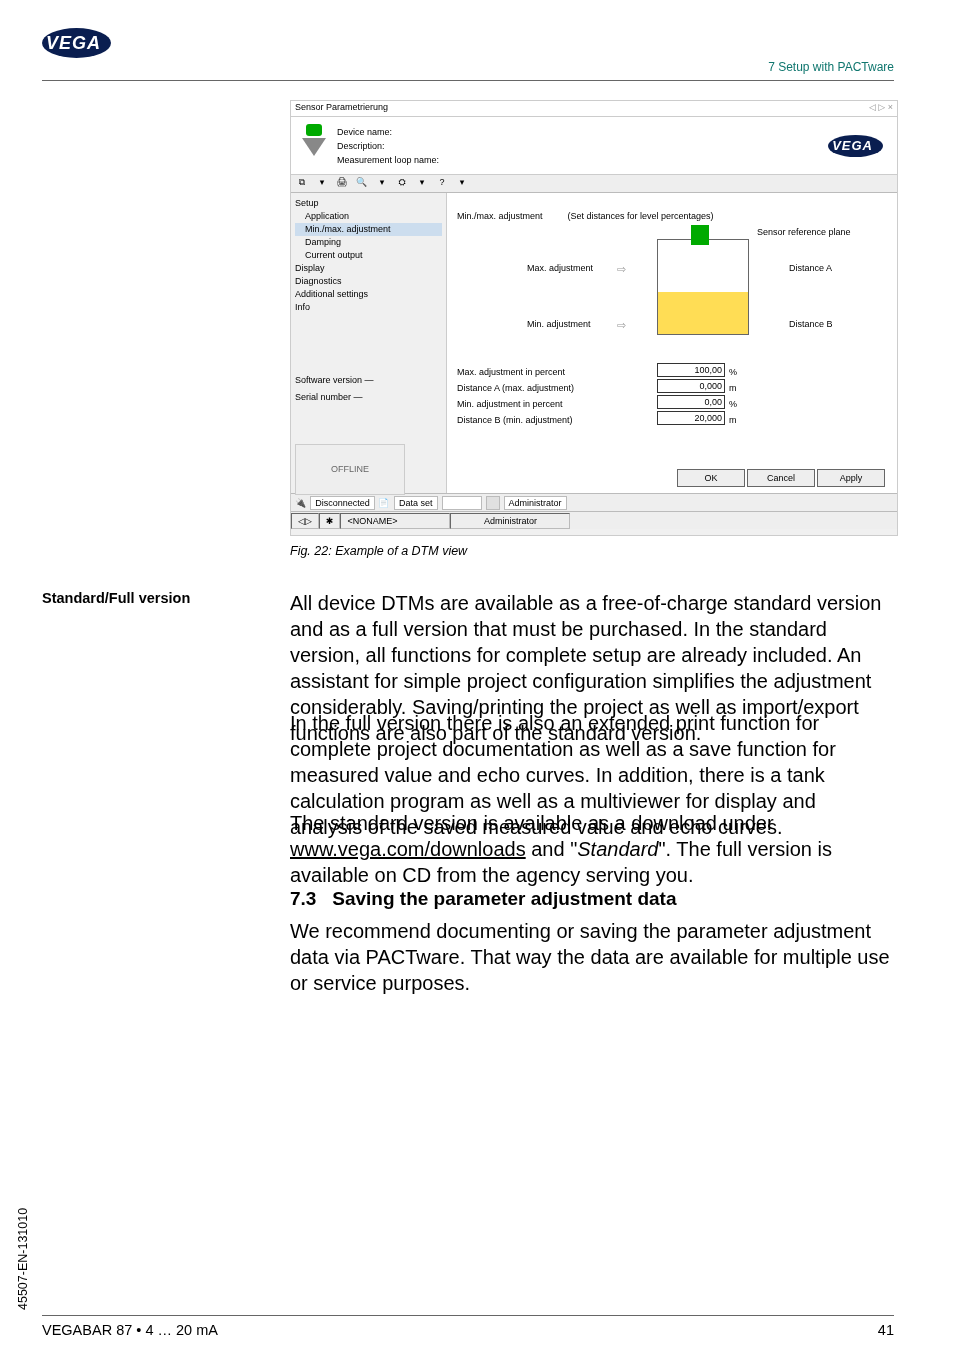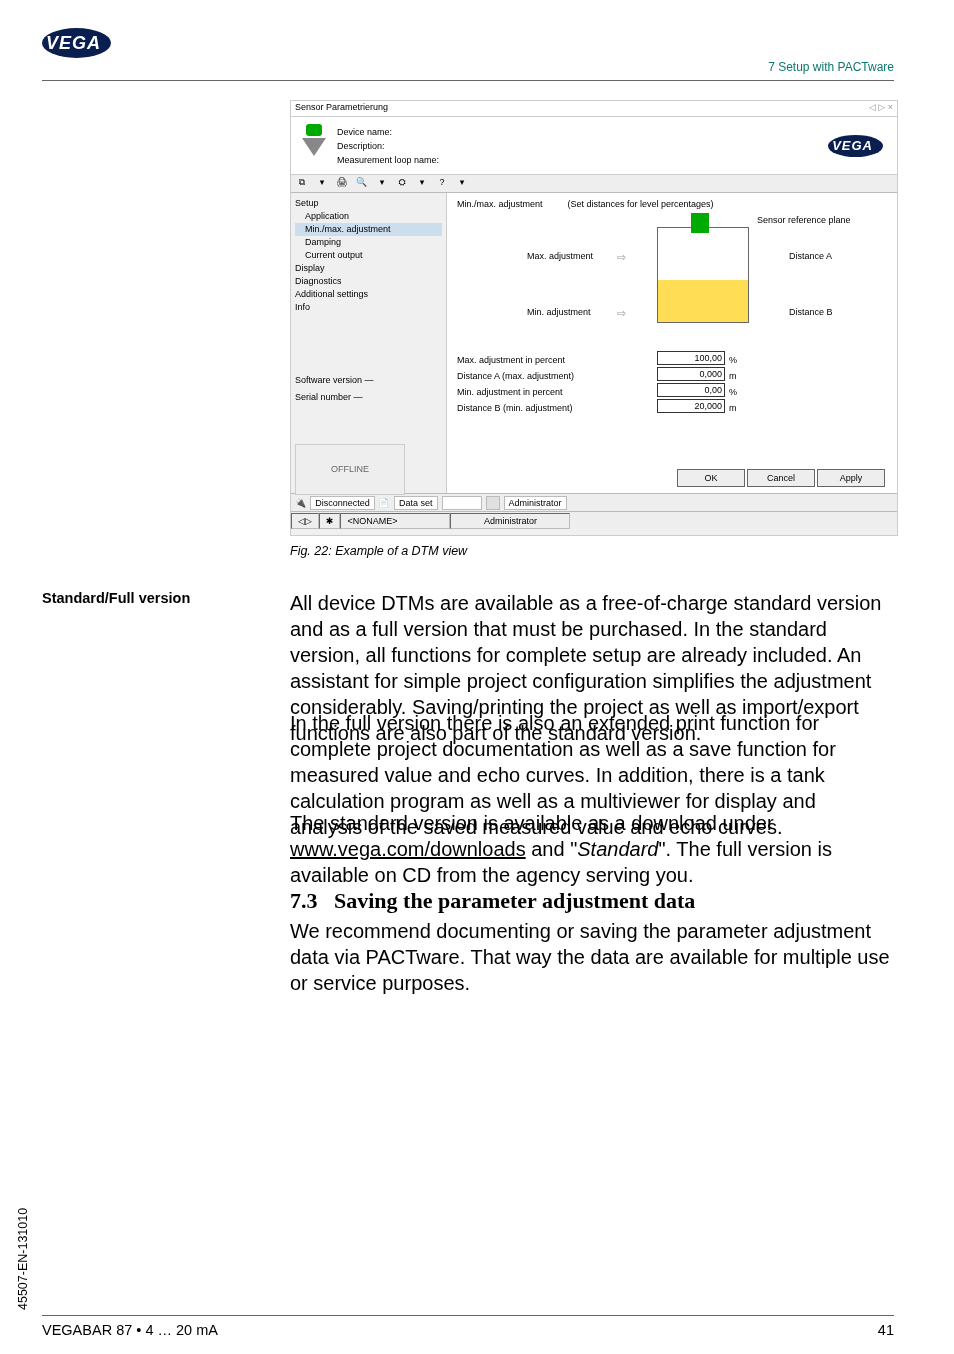--- a/index.html
+++ b/index.html
@@ -116,21 +116,21 @@
     margin-top: 40px;
     text-align: center;
     background: #eee;
     color: #666;
     border: 1px solid #ccc;
     padding: 18px 0;
     width: 110px;
   }
   .ss-main {
     flex: 1;
-    padding: 6px 10px;
+    padding: 18px 10px;
     position: relative;
     background: #fff;
   }
   .ss-main .row1 { margin-bottom: 4px; }
   .ss-diagram {
     position: relative;
     height: 120px;
     margin: 8px 0 14px 0;
   }
   .ss-diagram .tank {
@@ -218,22 +218,21 @@
     line-height: 1.3;
   }
   .p1 { top: 590px; }
   .p2 { top: 710px; }
   .p3 { top: 810px; }
   .h73 {
     position: absolute;
     left: 290px;
     top: 888px;
     font-weight: bold;
-    font-size: 22px;
-    font-family: Liberation Serif, serif;
+    font-size: 19px;
   }
   .p4 { top: 918px; }
 
   .doc-id {
     position: absolute;
     left: 30px;
     bottom: 44px;
     transform: rotate(-90deg);
     transform-origin: left bottom;
     font-size: 12.5px;

